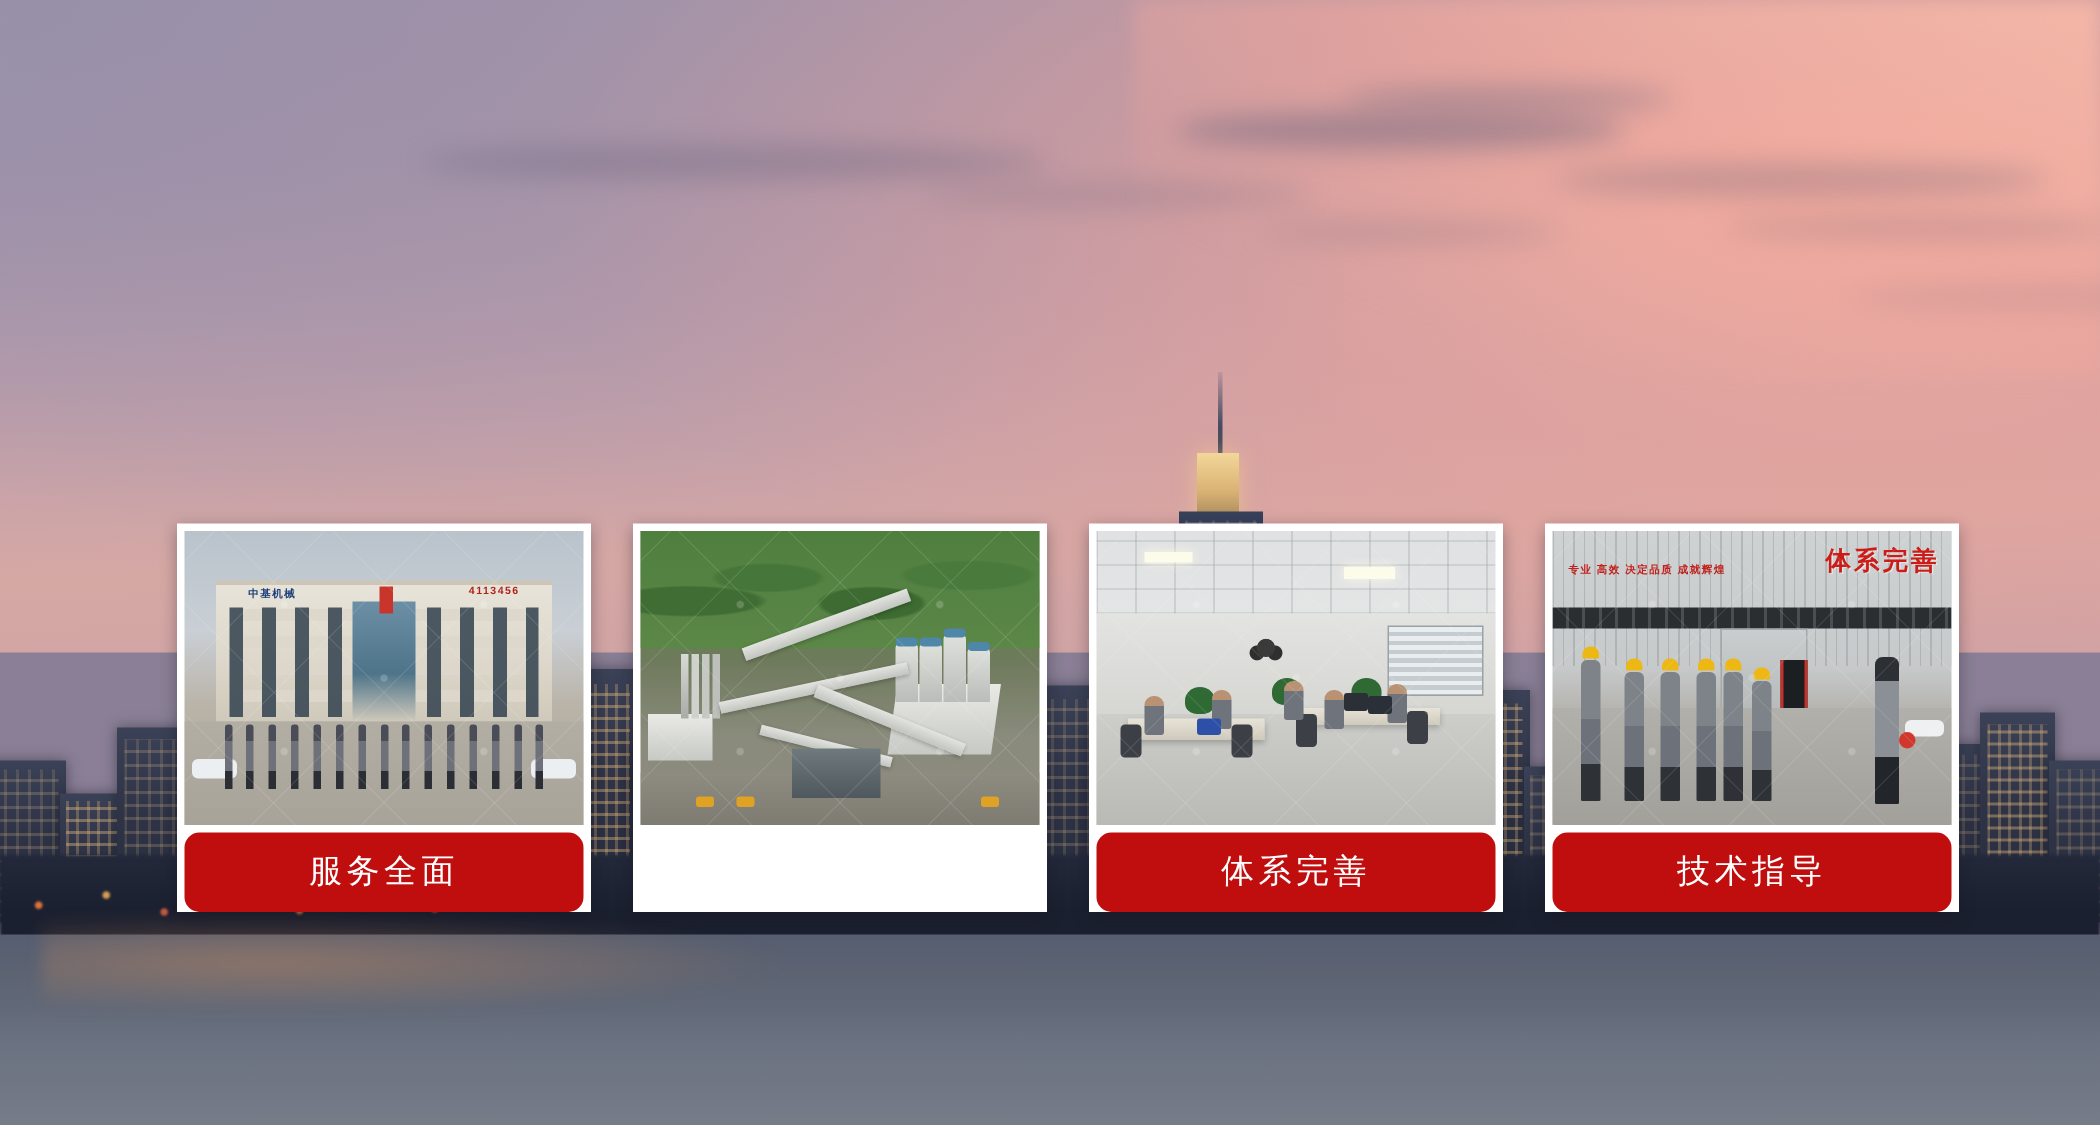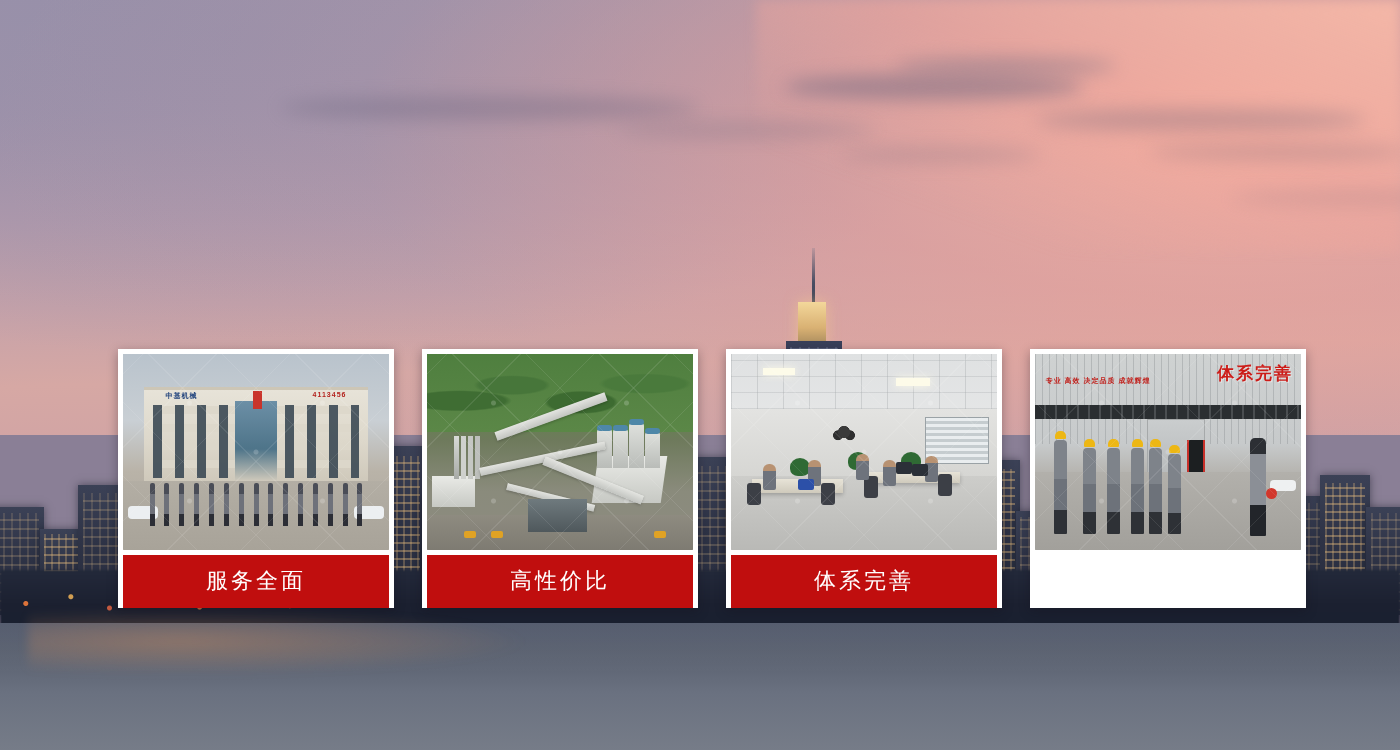--- a/index.html
+++ b/index.html
@@ -154,21 +154,21 @@
     position:absolute; inset:0; pointer-events:none; opacity:.35;
     background-image:
       radial-gradient(circle at 25% 25%, rgba(255,255,255,.55) 0 2px, transparent 3px),
       radial-gradient(circle at 75% 25%, rgba(255,255,255,.55) 0 2px, transparent 3px),
       radial-gradient(circle at 25% 75%, rgba(255,255,255,.55) 0 2px, transparent 3px),
       radial-gradient(circle at 75% 75%, rgba(255,255,255,.55) 0 2px, transparent 3px),
       radial-gradient(circle at 50% 50%, rgba(255,255,255,.55) 0 2px, transparent 3px);
   }
   .cap{
     background:#c00e0e; color:#fff; text-align:center;
-    font-size:22px; letter-spacing:3px; padding:11px 0 12px; margin-top:5px;
+    font-size:22px; letter-spacing:3px; padding:11px 0 12px; margin-top:5px;border-radius:10px;
   }
 
   
   .p1{ background:linear-gradient(180deg,#b9c3cc 0%, #c9cfd4 34%, #b9b3a8 60%, #a9a49a 100%); }
   .p1 .bldg{
     position:absolute; left:8%; right:8%; top:17%; height:48%;
     background:linear-gradient(180deg,#e7e3d8 0%, #ddd8cb 55%, #cfc9bb 100%);
     border-top:3px solid #cdc6b6;
   }
   .p1 .bldg::after{
@@ -462,21 +462,20 @@
         <div class="conv c3"></div>
         <div class="conv c4"></div>
         <div class="yard"></div>
         <div class="hall h2"></div>
         <div class="dig d1"></div>
         <div class="dig d2"></div>
         <div class="dig d3"></div>
         <div class="watermark"></div>
         <div class="wm-dot"></div>
       </div>
-      <div class="cap">高性价比</div>
     </div>
 
     <div class="card">
       <div class="photo p3">
         <div class="ceil"></div>
         <div class="panel pa1"></div>
         <div class="panel pa2"></div>
         <div class="wall"></div>
         <div class="decal"></div>
         <div class="blind"></div>
@@ -519,16 +518,17 @@
         <div class="worker w2"></div>
         <div class="worker w3"></div>
         <div class="worker w4"></div>
         <div class="worker w5"></div>
         <div class="worker w6"></div>
         <div class="boss"></div>
         <div class="helmet"></div>
         <div class="watermark"></div>
         <div class="wm-dot"></div>
       </div>
+      <div class="cap">技术指导</div>
     </div>
 
   </div>
 </div>
 
 </body></html>

